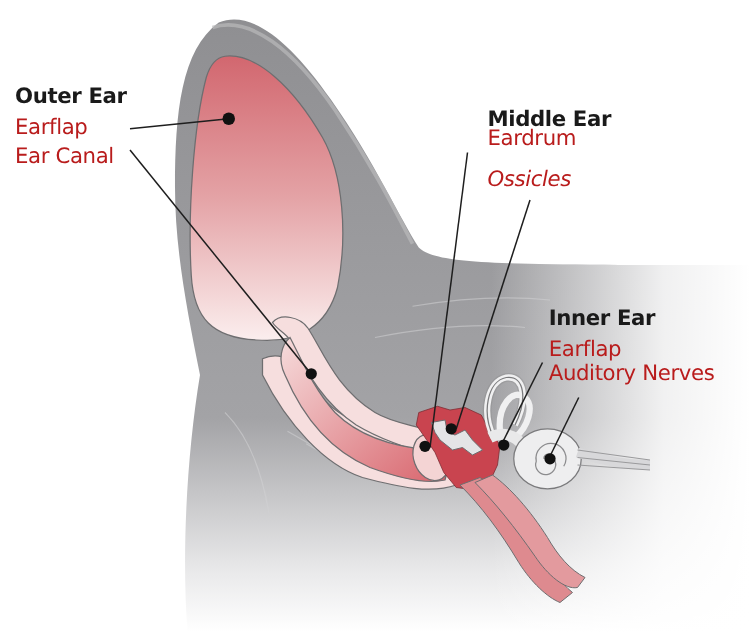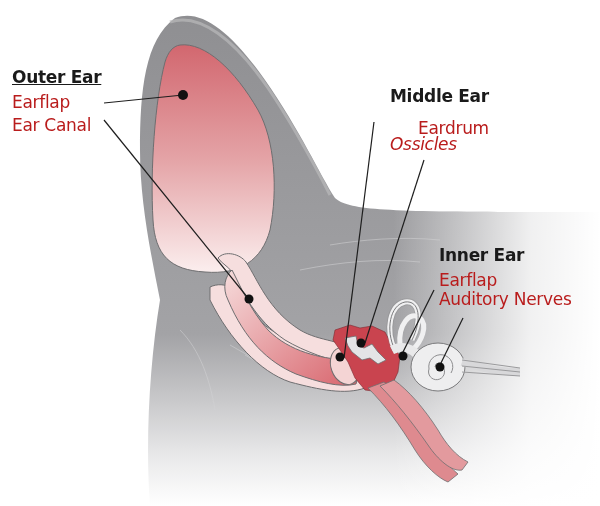--- a/index.html
+++ b/index.html
@@ -104,23 +104,23 @@
   <g fill="#111111">
     <circle cx="183" cy="95" r="5"></circle>
     <circle cx="249" cy="299" r="4.5"></circle>
     <circle cx="340" cy="357" r="4.5"></circle>
     <circle cx="361" cy="343" r="4.5"></circle>
     <circle cx="403" cy="356" r="4.5"></circle>
     <circle cx="440" cy="367" r="4.5"></circle>
   </g>
 </svg>
 
-<div class="label heading" style="left:12px; top:67px;text-decoration:underline;">Outer Ear</div>
+<div class="label heading" style="left:12px; top:67px;">Outer Ear</div>
 <div class="label" style="left:12px; top:92px;">Earflap</div>
 <div class="label" style="left:12px; top:115px;">Ear Canal</div>
 
 <div class="label heading" style="left:390px; top:86px;">Middle Ear</div>
-<div class="label" style="left:390px; top:118px;margin-left:28px;">Eardrum</div>
+<div class="label" style="left:390px; top:101px;">Eardrum</div>
 <div class="label" style="left:390px; top:134px;font-style:italic;">Ossicles</div>
 
 <div class="label heading" style="left:439px; top:245px;">Inner Ear</div>
 <div class="label" style="left:439px; top:270px;">Earflap</div>
 <div class="label" style="left:439px; top:289px;">Auditory Nerves</div>
 
 </body></html>

